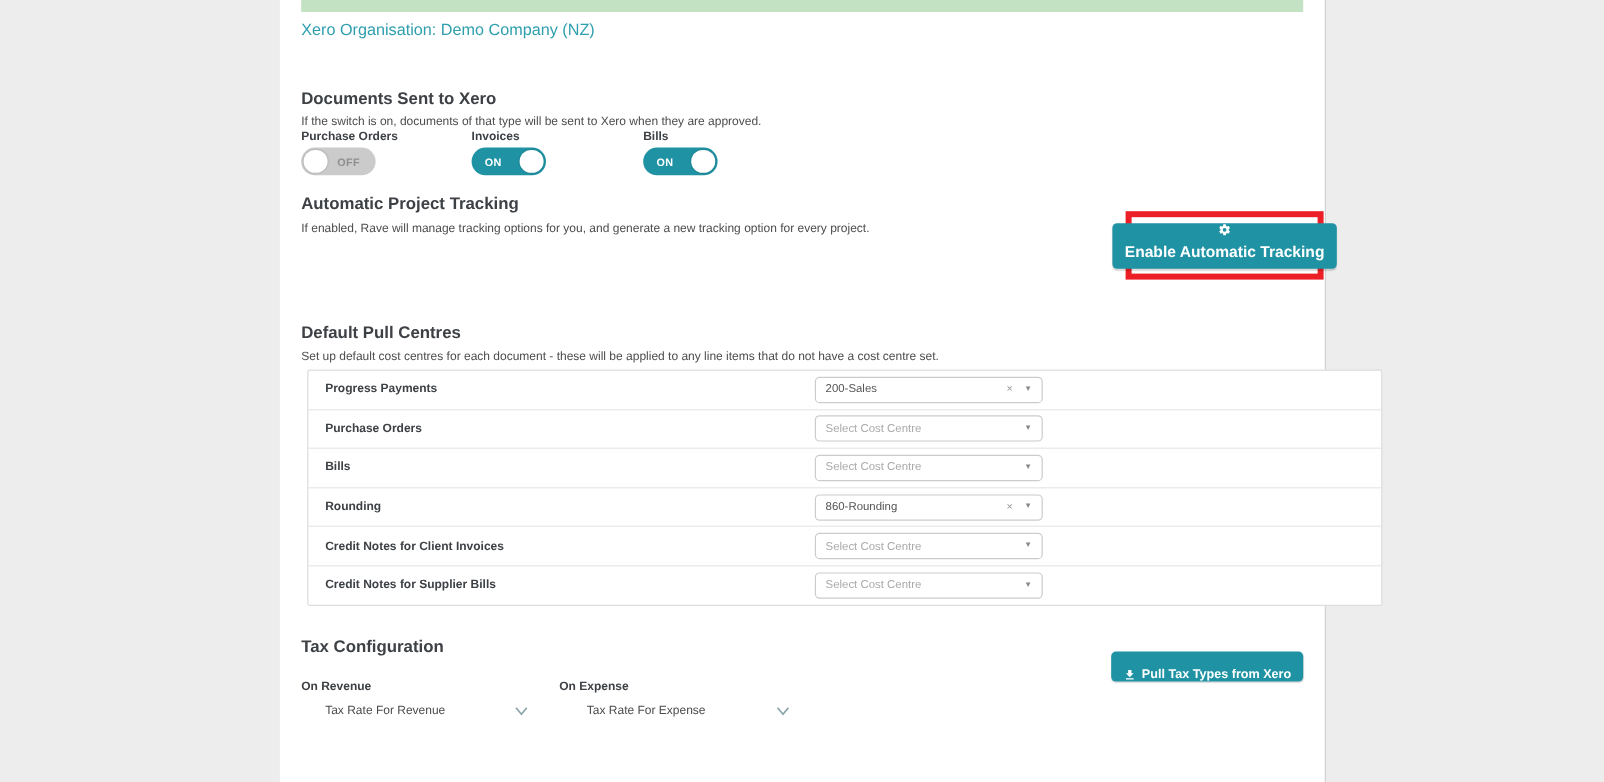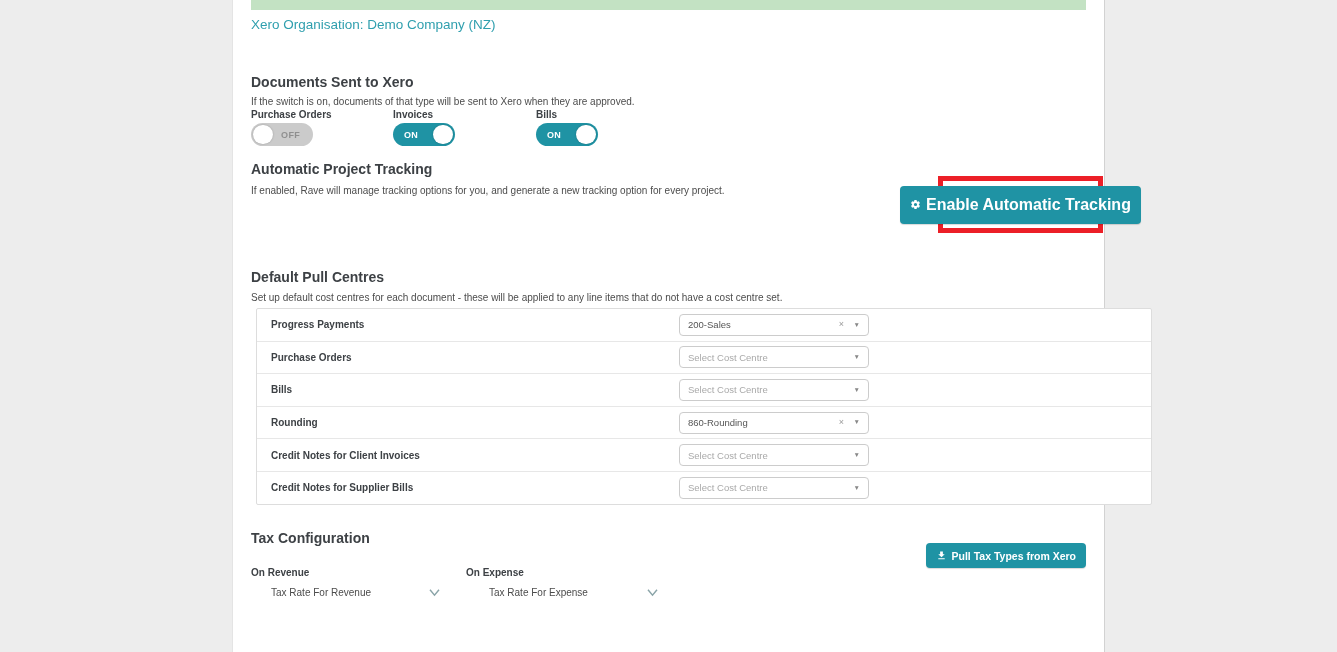--- a/index.html
+++ b/index.html
@@ -29,24 +29,24 @@
 
   
   .btn{display:inline-flex;align-items:center;gap:5px;background:#1f93a4;color:#fff;
        font-weight:bold;font-size:10.5px;height:25px;padding:0 10px;border-radius:4px;
        border:none;cursor:pointer;box-shadow:0 1px 1px rgba(0,0,0,.15);white-space:nowrap;
        font-family:"Liberation Sans",sans-serif;}
   .btn svg{flex:0 0 auto;}
 
   .highlight-box{position:absolute;left:705px;top:176px;width:165px;height:57px;
        border:5px solid #ec1f27;box-sizing:border-box;display:flex;align-items:center;justify-content:center;}
-  .highlight-box .btn{height:38px;font-size:16px;}
+  .highlight-box .btn{height:38px;font-size:13px;flex-direction:column;}
 
   .btn-cc{position:absolute;right:18px;top:277px;}
-  .btn-tax{position:absolute;right:18px;top:543px;}
+  .btn-tax{position:absolute;right:18px;top:543px;align-items:flex-end;}
 
   
   .cc-table{position:absolute;left:23px;top:308px;width:896px;border:1px solid #ddd;
             border-radius:2px;box-sizing:border-box;background:#fff;}
   .cc-row{position:relative;height:31.6px;display:flex;align-items:center;}
   .cc-row + .cc-row{border-top:1px solid #e7e7e7;}
   .cc-row-label{margin-left:14px;font-size:10px;font-weight:bold;color:#3d4145;}
   .cc-select{position:absolute;left:422px;top:50%;transform:translateY(-50%);
              width:190px;height:22px;border:1px solid #ccc;border-radius:4px;background:#fff;
              display:flex;align-items:center;box-sizing:border-box;cursor:pointer;}

